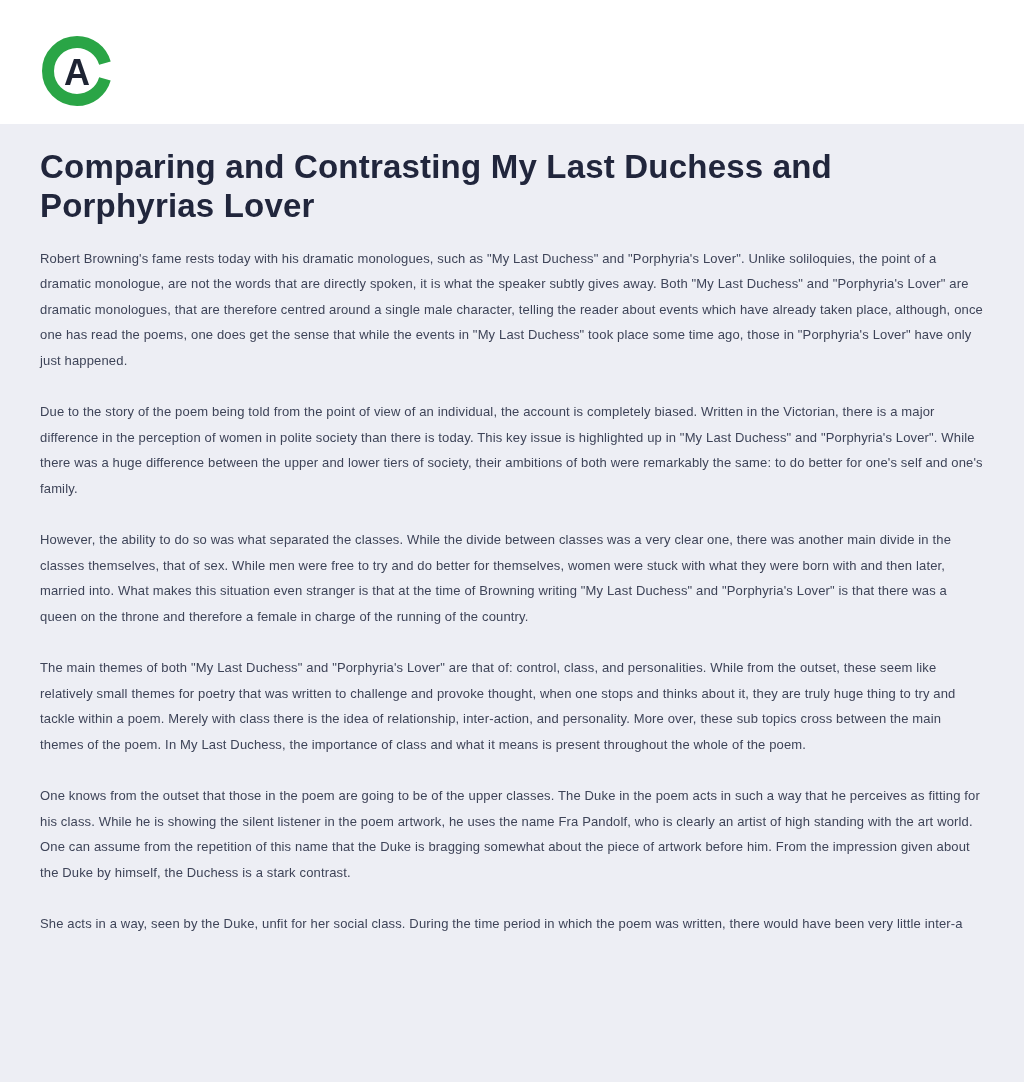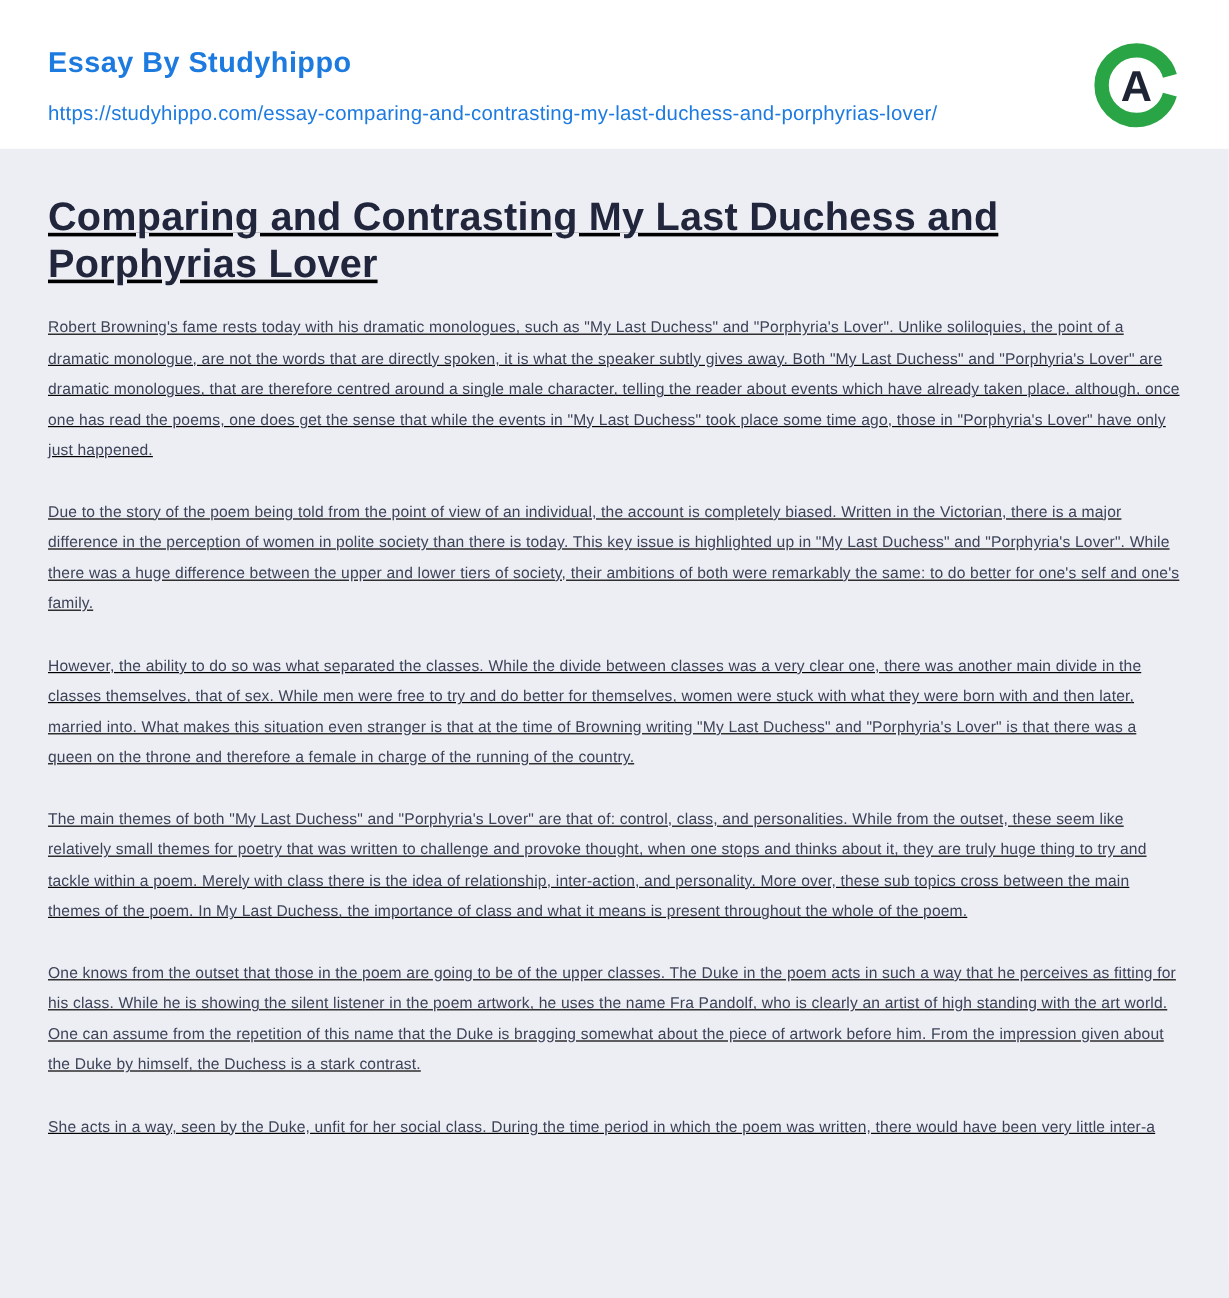--- a/index.html
+++ b/index.html
@@ -51,23 +51,22 @@
   .logo-wrap {
     width: 74px;
     height: 74px;
     flex: 0 0 auto;
     margin-top: -6px;
   }
   
   .content {
     flex: 1 1 auto;
     background: #edeef4;
-    padding: 38px 40px 40px 40px;
+    padding: 24px 40px 40px 40px;
     overflow: hidden;
-    text-decoration: underline;
   }
   .essay-title {
     color: #21263c;
     font-size: 33px;
     font-weight: bold;
     line-height: 1.18;
     letter-spacing: 0.2px;
     margin: 0 0 20px 0;
   }
   .essay-body p {
@@ -77,24 +76,20 @@
     letter-spacing: 0.15px;
     margin: 0 0 26px 0;
   }
 </style>
 </head>
 <body>
 
 <div class="page">
 
   <div class="header">
-    <div class="header-left">
-      <h2 class="site-title">Essay By Studyhippo</h2>
-      <a class="essay-url">https://studyhippo.com/essay-comparing-and-contrasting-my-last-duchess-and-porphyrias-lover/</a>
-    </div>
     <div class="logo-wrap">
       <svg width="74" height="74" viewBox="0 0 74 74">
         <circle cx="37" cy="37" r="29" fill="none" stroke="#2aa546" stroke-width="12" stroke-dasharray="166 16" stroke-dashoffset="174" stroke-linecap="butt"></circle>
         <text x="37" y="38" text-anchor="middle" dominant-baseline="central" font-family="Liberation Sans, sans-serif" font-size="36" font-weight="bold" fill="#1e2433">A</text>
       </svg>
     </div>
   </div>
 
   <div class="content">
     <h1 class="essay-title">Comparing and Contrasting My Last Duchess and Porphyrias Lover</h1>

